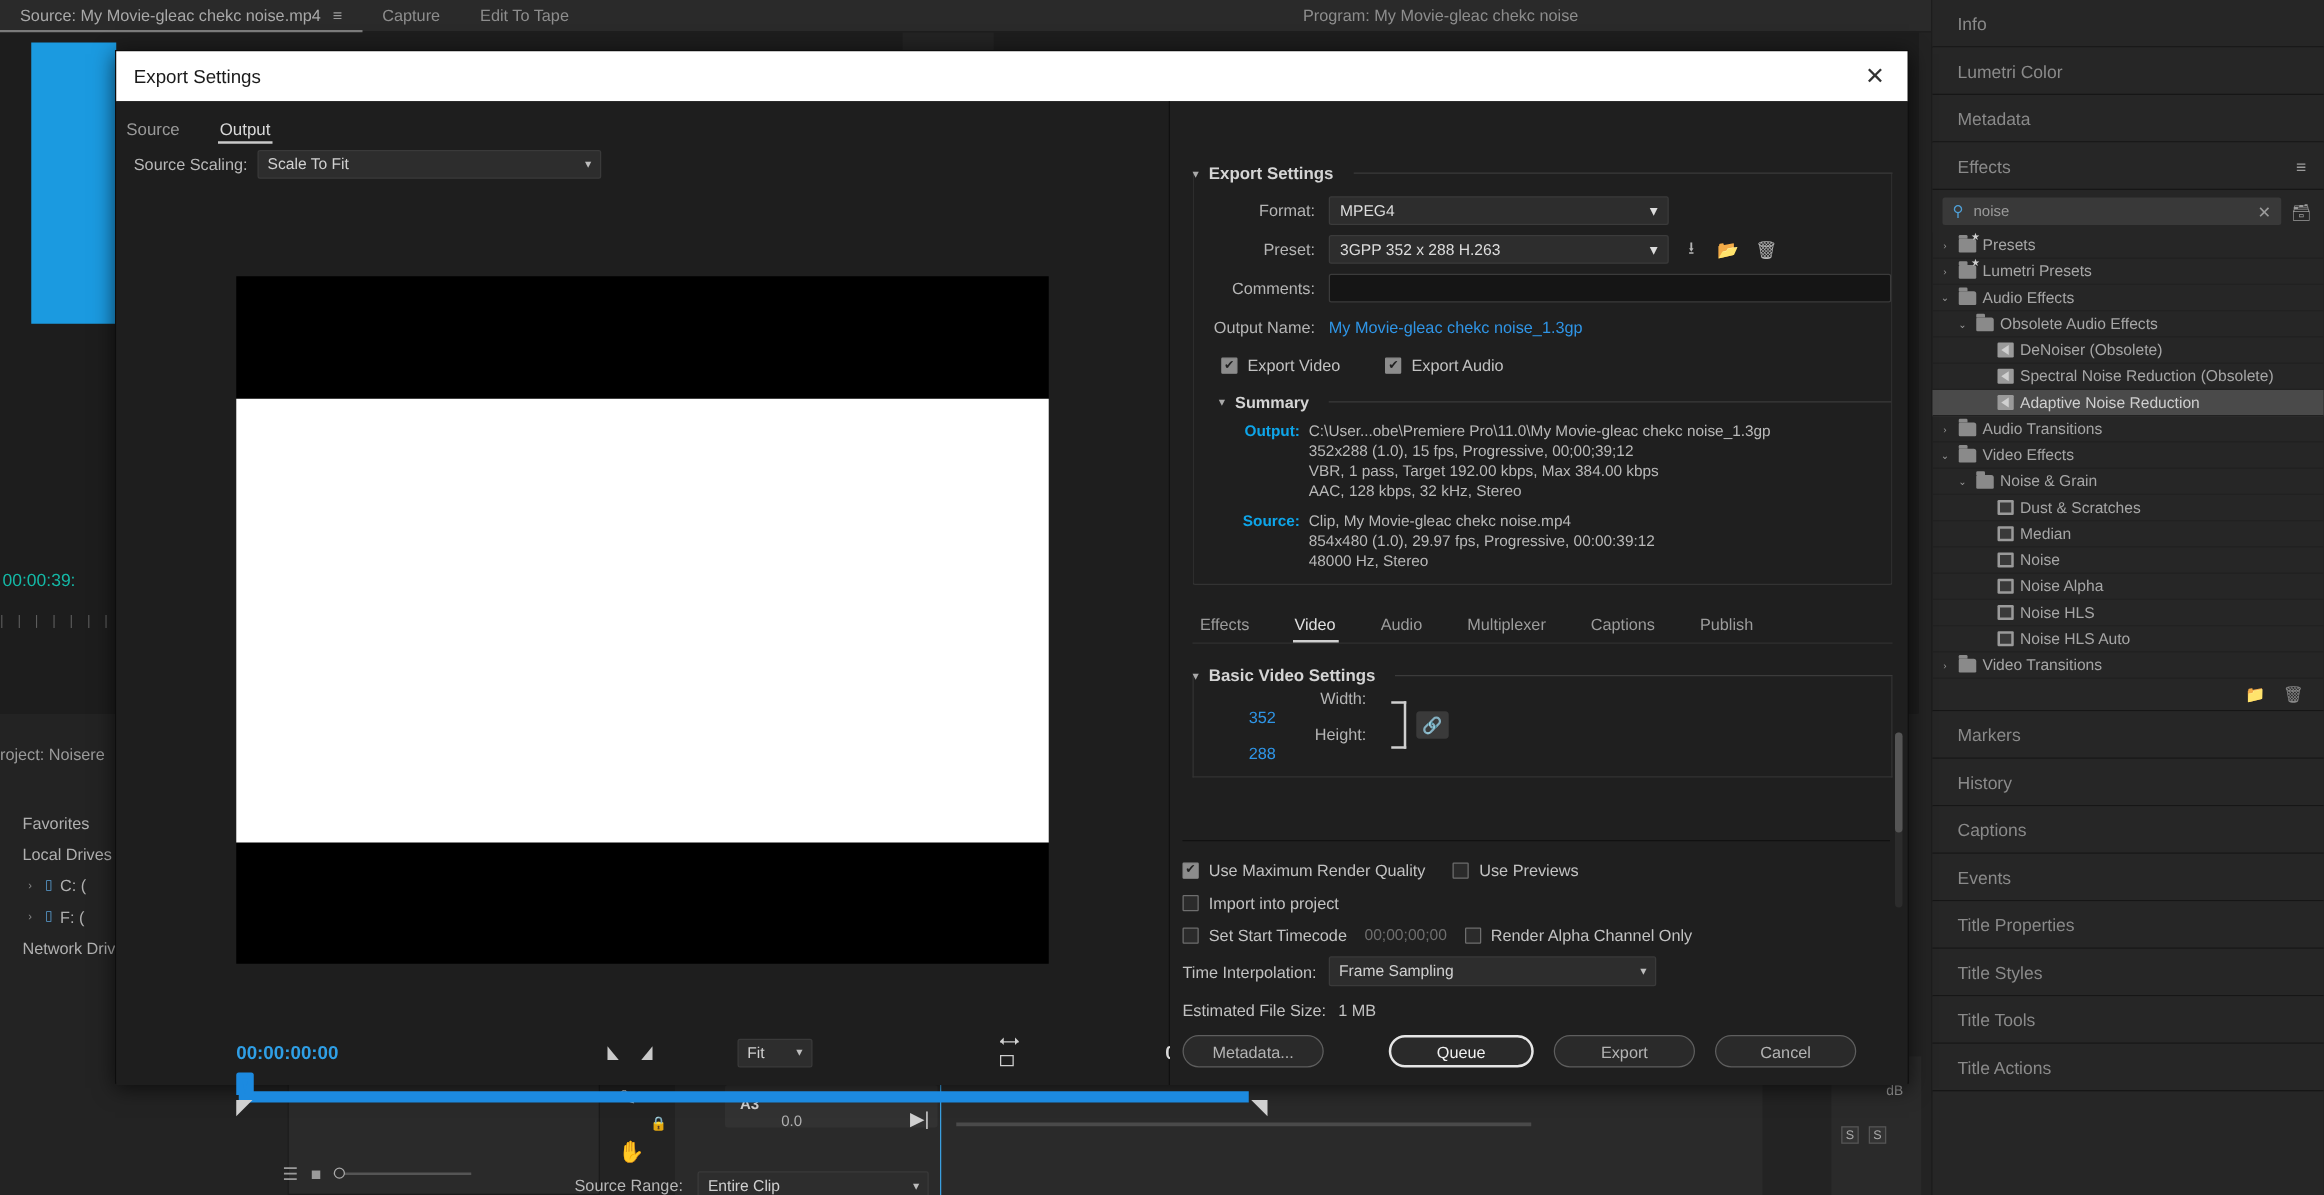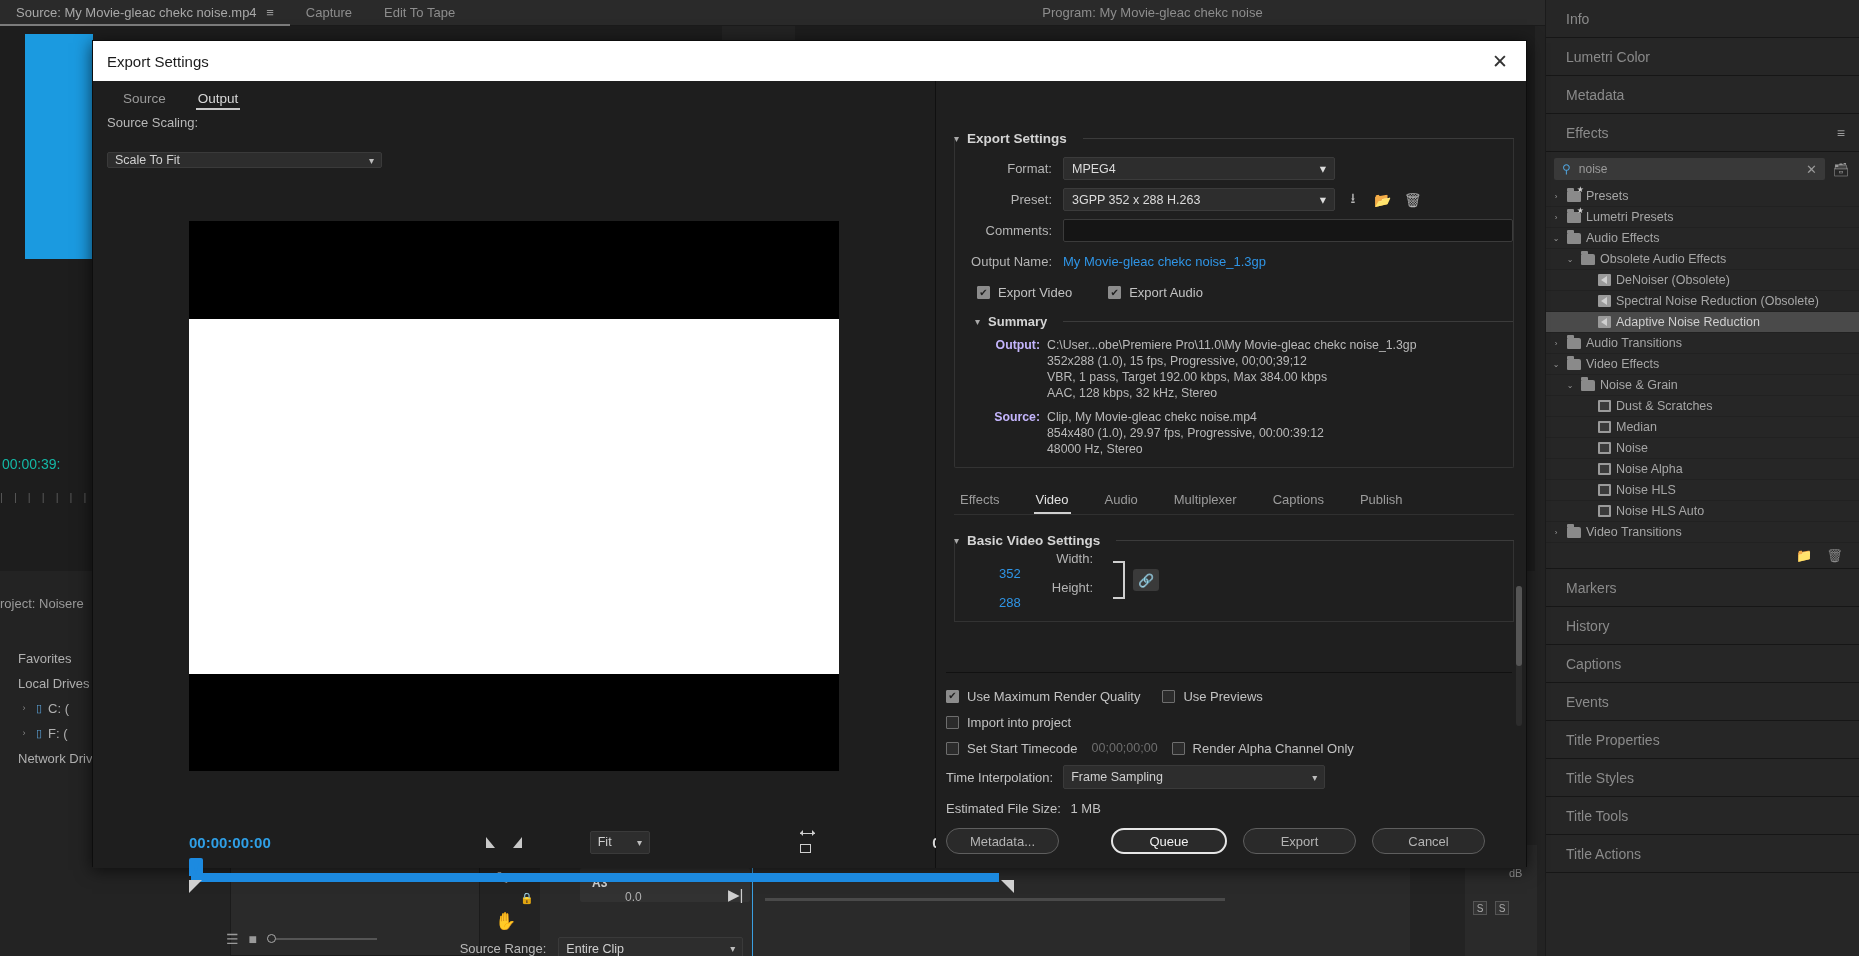--- a/index.html
+++ b/index.html
@@ -143,25 +143,25 @@
     display:flex;align-items:center;justify-content:space-between;
     padding:0 14px 0 14px;
   }
   .dlg-title .t{padding-left:0;}
   .dlg-close{font-size:19px;color:#333;cursor:pointer;line-height:1;padding:0 4px;}
 
   .dlg-body{display:flex;height:787px;}
   .dlg-left{width:843px;background:#1e1e1e;position:relative;border-right:1px solid #101010;}
   .dlg-right{flex:1;background:#1f1f1f;position:relative;}
 
-  .src-tabs{display:flex;align-items:center;height:34px;padding-left:28px;gap:28px;font-size:13.5px;color:#9a9a9a;}
+  .src-tabs{display:flex;align-items:flex-end;height:34px;padding-left:6px;gap:28px;font-size:13.5px;color:#9a9a9a;}
   .src-tabs .tb{padding:4px 2px;}
   .src-tabs .tb.active{color:#d8d8d8;box-shadow:inset 0 -2px 0 #c9c9c9;}
 
-  .scale-row{display:flex;align-items:flex-start;height:32px;padding-left:14px;gap:22px;font-size:13px;color:#b8b8b8;flex-direction:column;}
+  .scale-row{display:flex;align-items:center;height:32px;padding-left:14px;gap:8px;font-size:13px;color:#b8b8b8;}
   .select{
     background:#2d2d2d;border:1px solid #3a3a3a;border-radius:2px;height:23px;
     display:flex;align-items:center;justify-content:space-between;
     padding:0 7px;font-size:12.5px;color:#d0d0d0;cursor:pointer;
   }
   .select .cv{font-size:10px;color:#bdbdbd;margin-left:10px;}
 
   .preview-wrap{
     position:absolute;left:96px;top:140px;width:650px;height:550px;
     background:#000;display:flex;align-items:center;justify-content:center;
@@ -214,21 +214,21 @@
   .outname{font-size:13px;color:#2f95e6;text-decoration:none;}
   .cbrow{display:flex;align-items:center;gap:8px;font-size:13px;color:#c2c2c2;}
   .cb{
     width:13px;height:13px;border:1px solid #6e6e6e;background:#2b2b2b;border-radius:1px;flex:none;
     display:flex;align-items:center;justify-content:center;
   }
   .cb.on{background:#8c8c8c;border-color:#8c8c8c;}
   .cb.on:after{content:"\2714";font-size:10px;color:#1f1f1f;line-height:1;}
 
   .sum-line{display:flex;font-size:12.3px;color:#b9b9b9;line-height:16px;}
-  .sum-key{width:72px;text-align:right;padding-right:7px;font-weight:bold;color:#c4b5fd;flex:none;}
+  .sum-key{width:72px;text-align:right;padding-right:7px;font-weight:bold;color:#0ea5e9;flex:none;}
 
   .tabs2{display:flex;gap:32px;font-size:13px;color:#9c9c9c;border-bottom:1px solid #303030;padding:0 0 0 4px;}
   .tabs2 .tb{padding:6px 2px 7px;}
   .tabs2 .tb.active{color:#e0e0e0;box-shadow:inset 0 -2px 0 #d0d0d0;}
 
   .bvs-box{border:1px solid #333;border-top:none;padding:10px 0 12px;margin-top:-7px;}
   .wh-row{display:flex;align-items:center;font-size:13px;height:29px;flex-direction:column;}
   .wh-lbl{width:148px;text-align:right;padding-right:10px;color:#b5b5b5;}
   .wh-val{color:#2f95e6;font-size:13px;width:60px;}
   .bracket{width:12px;height:38px;border:2px solid #cfcfcf;border-left:none;margin-left:10px;}

